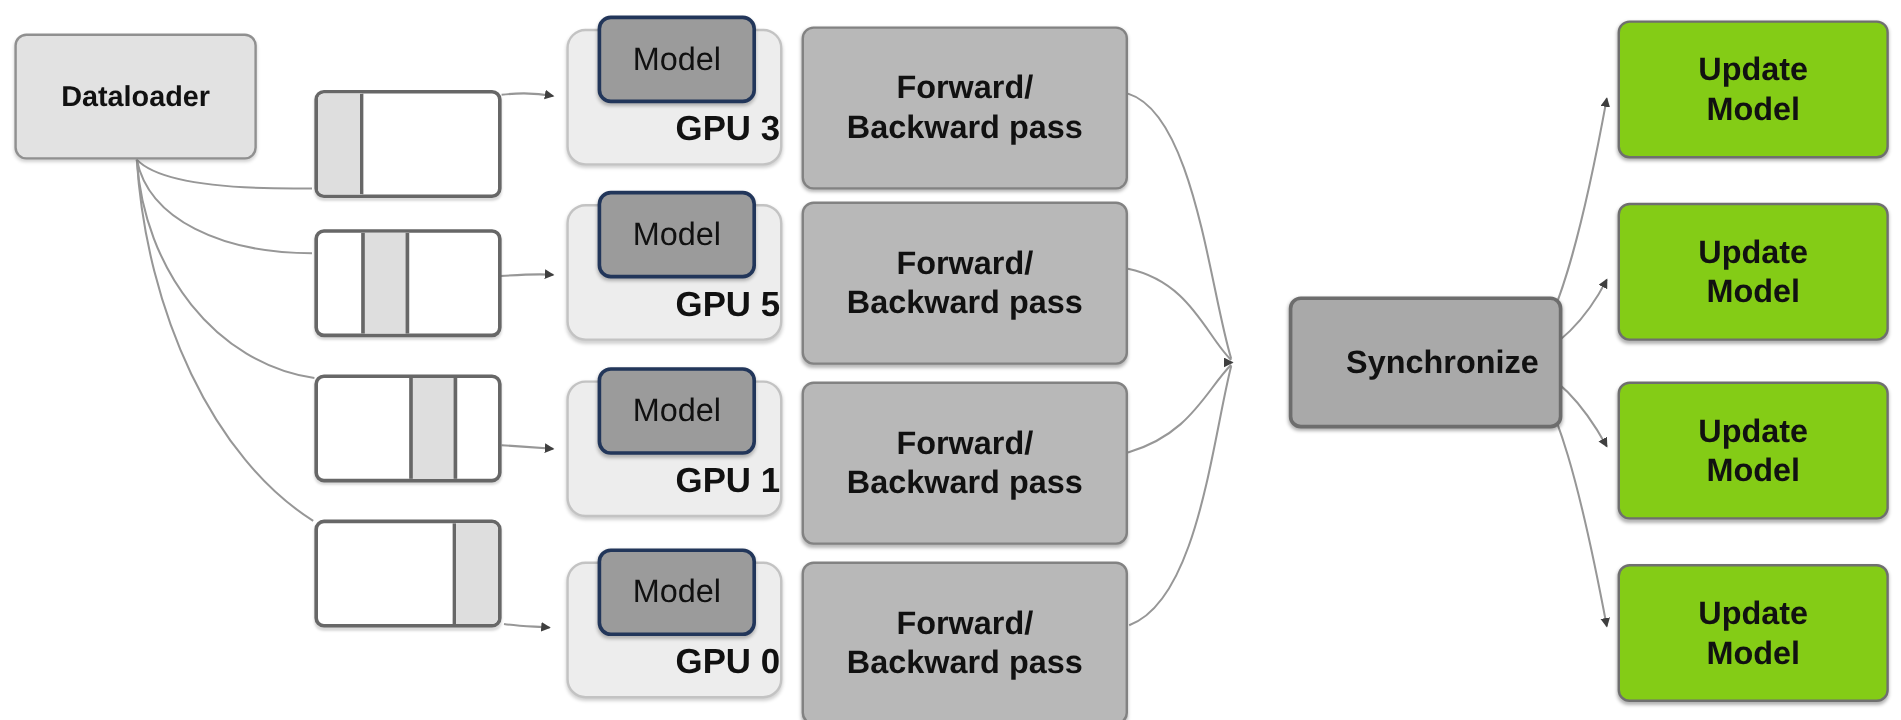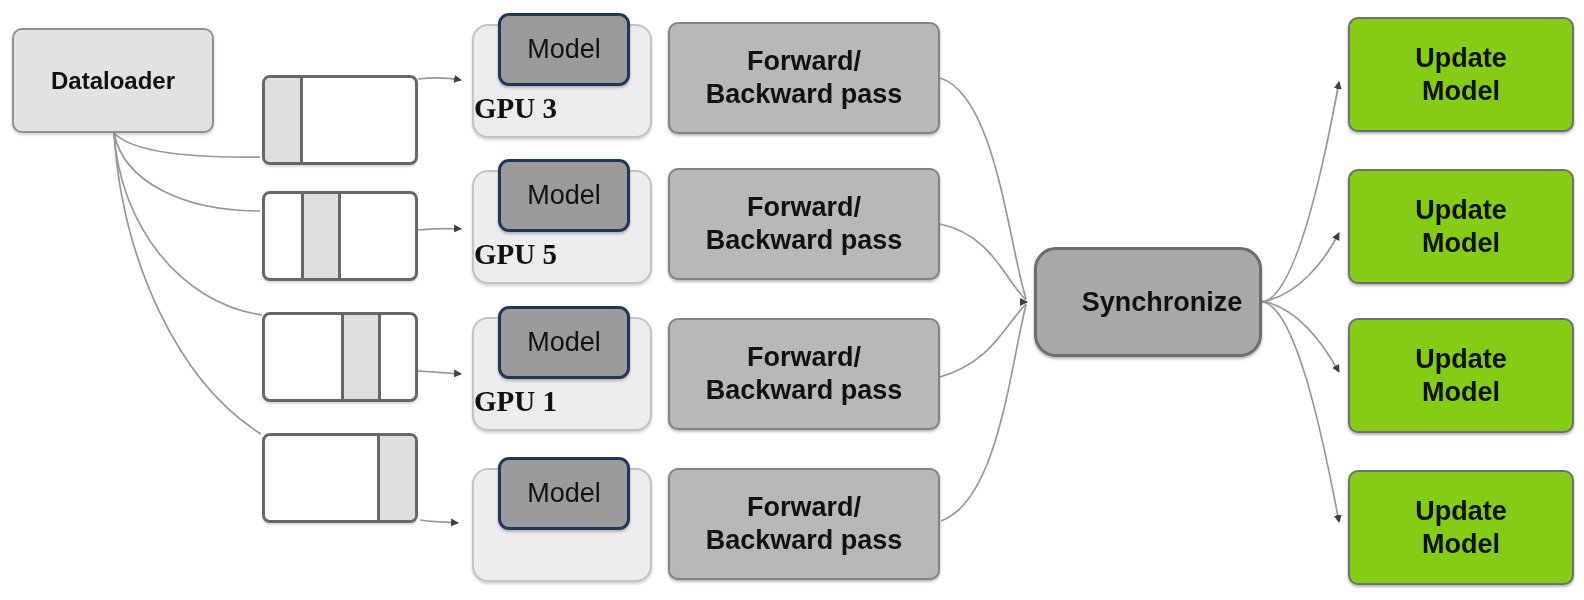--- a/index.html
+++ b/index.html
@@ -34,34 +34,34 @@
     left:472px;width:180px;height:114px;background:#ededed;
     border:2px solid #c3c3c3;border-radius:16px;box-shadow:0 2px 3px rgba(0,0,0,.18);
   }
   .gpu.r1{top:24px}.gpu.r2{top:170px}.gpu.r3{top:317px}.gpu.r4{top:468px}
   .model{
     position:absolute;left:24px;top:-13px;width:132px;height:73px;box-sizing:border-box;
     background:#9b9b9b;border:3.5px solid #22365a;border-radius:11px;
     display:flex;align-items:center;justify-content:center;
     font-size:27px;font-weight:400;box-shadow:0 2px 3px rgba(0,0,0,.25);
   }
-  .gpu-label{position:absolute;left:0;right:0;top:66px;text-align:left;font-size:29px;font-weight:bold;font-family:Liberation Serif, serif;}
+  .gpu-label{position:absolute;left:0;right:0;top:66px;text-align:right;font-size:29px;font-weight:bold;}
 
   
   .fb{
-    left:668px;width:272px;height:112px;background:#b8b8b8;
+    left:668px;width:272px;height:136px;background:#b8b8b8;
     border:2.5px solid #828282;border-radius:10px;box-shadow:0 2px 3px rgba(0,0,0,.28);
     font-size:27px;font-weight:bold;line-height:33px;flex-direction:column;
   }
   .fb.r1{top:22px}.fb.r2{top:168px}.fb.r3{top:318px}.fb.r4{top:468px}
 
   
   .sync{
-    left:1034px;top:247px;width:228px;height:110px;background:#a9a9a9;
-    border:3px solid #6d6d6d;border-radius:22px;box-shadow:0 2px 3px rgba(0,0,0,.3);
+    left:1074px;top:247px;width:228px;height:110px;background:#a9a9a9;
+    border:3px solid #6d6d6d;border-radius:10px;box-shadow:0 2px 3px rgba(0,0,0,.3);
     font-size:27px;font-weight:bold;line-height:33px;flex-direction:column;padding-left:28px;
   }
 
   
   .upd{
     left:1348px;width:226px;height:115px;background:#84cc16;
     border:2.5px solid #6f6f6f;border-radius:10px;box-shadow:0 2px 3px rgba(0,0,0,.3);
     font-size:27px;font-weight:bold;line-height:33px;flex-direction:column;
   }
   .upd.r1{top:17px}.upd.r2{top:169px}.upd.r3{top:318px}.upd.r4{top:470px}
@@ -134,20 +134,21 @@
   <div class="box gpu r3">
     <div class="model">
         <span>Model</span>
       </div>
     <div class="gpu-label">GPU 1</div>
   </div>
   <div class="box gpu r4">
     <div class="model">
         <span>Model</span>
       </div>
+    <div class="gpu-label">GPU 0</div>
   </div>
 
   <div class="box fb r1">
     <span>Forward/</span>
     <span>Backward pass</span>
   </div>
   <div class="box fb r2">
     <span>Forward/</span>
     <span>Backward pass</span>
   </div>

